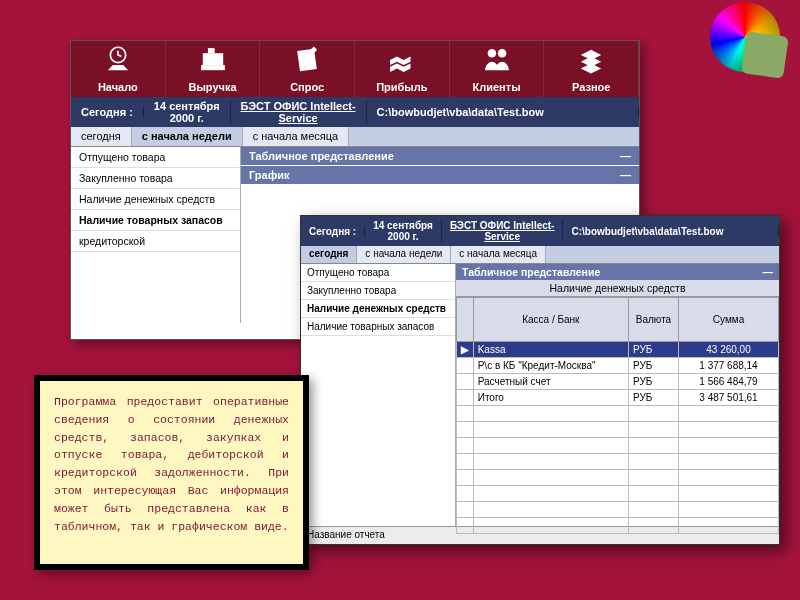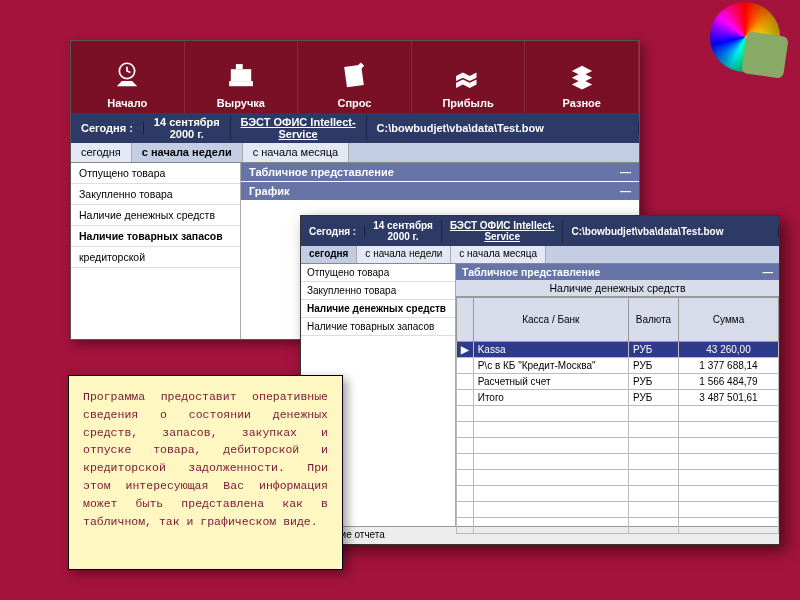--- a/index.html
+++ b/index.html
@@ -26,21 +26,21 @@
 
   
   .win-main {
     position: absolute; left: 70px; top: 40px;
     width: 570px; height: 300px;
     background: #fff;
     border: 1px solid #555;
     box-shadow: 4px 4px 10px rgba(0,0,0,.4);
   }
   .toolbar {
-    height: 72px; background: #7a1025;
+    height: 56px; background: #7a1025;
     display: flex;
   }
   .tool {
     flex:1; display:flex; flex-direction:column;
     align-items:center; justify-content:flex-end;
     color:#fff; font-weight:bold; padding-bottom:4px;
     border-right:1px solid rgba(255,255,255,.1);
     cursor:pointer;
   }
   .tool svg { width:34px; height:34px; margin-bottom:4px; }
@@ -104,23 +104,23 @@
   table.grid{width:100%; border-collapse:collapse; font-size:10px;}
   table.grid th{background:#d8dcea;border:1px solid #999;padding:16px 4px;font-weight:normal;}
   table.grid td{border:1px solid #bbb;padding:2px 4px;height:16px;}
   table.grid tr.sel td{background:#2e3a8a;color:#fff;}
   table.grid td.num{text-align:center;}
   .rowmark{width:12px;text-align:center;font-weight:bold;}
   .footer{height:18px;border-top:1px solid #999;padding:2px 6px;font-size:10px;background:#ececec;}
 
   
   .note {
-    position:absolute; left:68px; top:375px;
+    position:absolute; left:34px; top:375px;
     width:275px; height:195px;
-    background:#fff7c2; border:1px solid #000000;
+    background:#fff7c2; border:6px solid #000000;
     box-shadow:4px 4px 10px rgba(0,0,0,.4);
     padding:12px 14px; color:#7a1636;
     font-family:"Courier New",monospace; font-size:11.5px;
     line-height:1.55; text-align:justify;
   }
 </style>
 </head>
 <body>
 
 <div class="logo-corner"></div>
@@ -149,20 +149,28 @@
           <path d="M28 4l4 4-4 4-4-4z" fill="#fff"></path>
         </svg>
       <span>Спрос</span>
     </div>
     <div class="tool">
       <svg viewBox="0 0 40 40">
           <path d="M6 28l8-4 8 4 8-4v6l-8 4-8-4-8 4z" fill="#fff"></path>
           <path d="M6 20l8-4 8 4 8-4v6l-8 4-8-4-8 4z" fill="#fff"></path>
         </svg>
       <span>Прибыль</span>
+    </div>
+    <div class="tool">
+      <svg viewBox="0 0 40 40">
+          <circle cx="14" cy="12" r="5" fill="#fff"></circle>
+          <circle cx="26" cy="12" r="5" fill="#fff"></circle>
+          <path d="M6 32c0-6 5-10 8-10s8 4 8 10M18 32c0-6 5-10 8-10s8 4 8 10" fill="#fff"></path>
+        </svg>
+      <span>Клиенты</span>
     </div>
     <div class="tool">
       <svg viewBox="0 0 40 40">
           <path d="M8 14l12-6 12 6-12 6z" fill="#fff"></path>
           <path d="M8 22l12-6 12 6-12 6z" fill="#fff"></path>
           <path d="M8 30l12-6 12 6-12 6z" fill="#fff"></path>
         </svg>
       <span>Разное</span>
     </div>
   </div>

